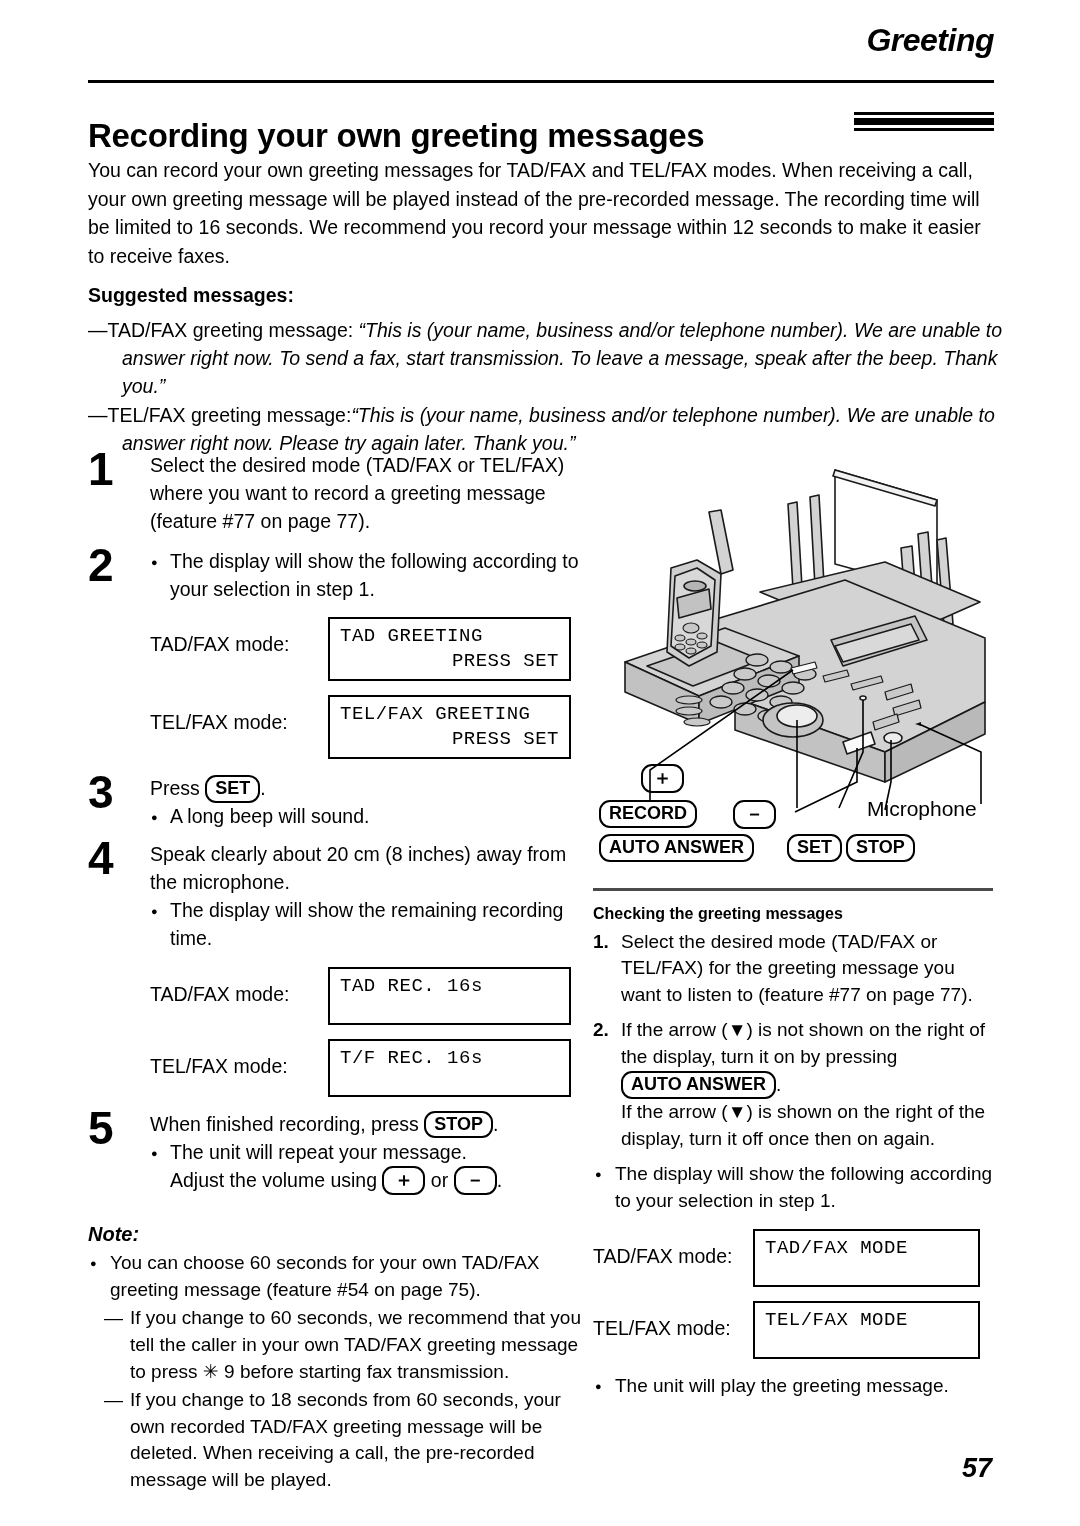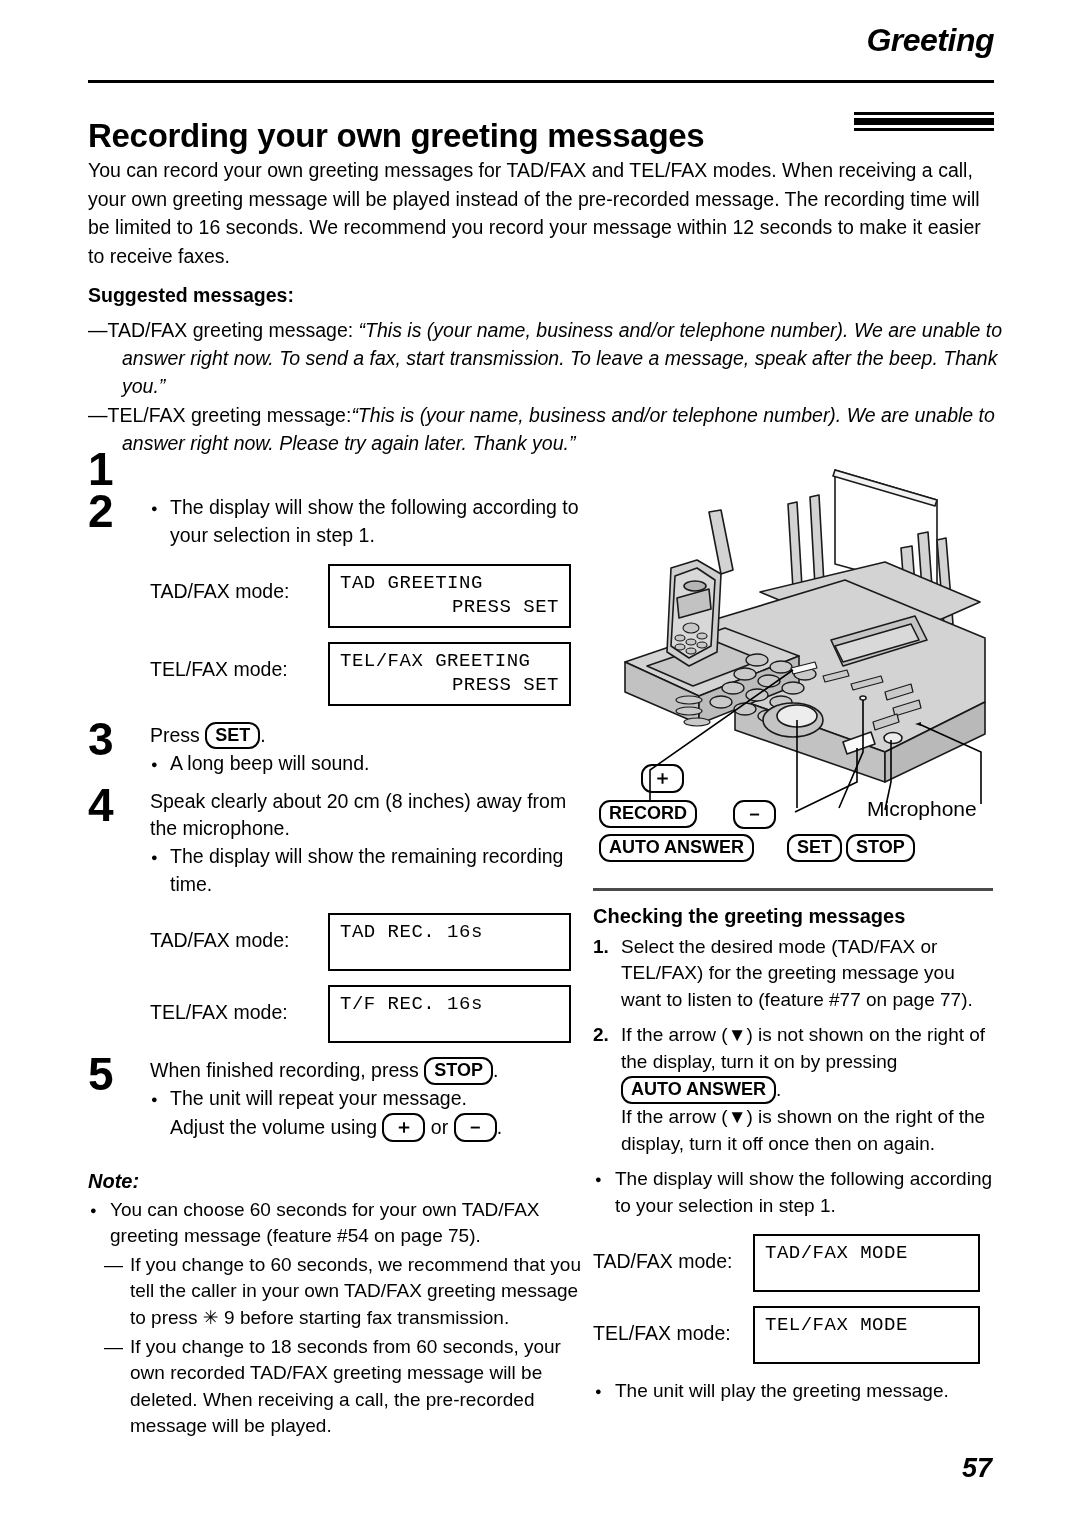--- a/index.html
+++ b/index.html
@@ -112,21 +112,21 @@
     content: "\2014"; position: absolute; left: 16px; top: 0;
   }
 
   
   .art-wrap { position: relative; width: 400px; height: 420px; }
   .art-svg { position: absolute; left: -8px; top: 0; }
 
   .section-rule {
     height: 2.5px; background: #4a4a4a; margin: 16px 0 14px 0; width: 400px;
   }
-  .sec-head { font-size: 20px; font-weight: bold; margin: 0 0 6px 0; }
+  .sec-head { font-size: 16px; font-weight: bold; margin: 0 0 6px 0; }
   .num-item {
     font-size: 19px; line-height: 1.42; position: relative;
     padding-left: 28px; margin-bottom: 8px;
   }
   .num-item .n {
     position: absolute; left: 0; top: 0; font-weight: bold;
   }
   .rbullet {
     font-size: 19px; line-height: 1.42; position: relative;
     padding-left: 22px; margin-bottom: 2px;
@@ -170,20 +170,21 @@
 
     <p class="sugg"><span class="dash">—</span><span>TAD/FAX greeting message: </span><em>“This is (your name, business and/or telephone number). We are unable to answer right now. To send a fax, start transmission. To leave a message, speak after the beep. Thank you.”</em></p>
 
     <p class="sugg"><span class="dash">—</span><span>TEL/FAX greeting message:</span><em>“This is (your name, business and/or telephone number). We are unable to answer right now. Please try again later. Thank you.”</em></p>
   </div>
 
   <div style="position:absolute; left:88px; top:452px; width:505px;">
 
     <div class="step">
       <div class="step-num">1</div>
+      <div class="step-body">Select the desired mode (TAD/FAX or TEL/FAX) where you want to record a greeting message (feature #77 on page 77).</div>
     </div>
 
     <div class="step" style="margin-top:12px;">
       <div class="step-num">2</div>
       <div class="step-body">
         <div class="bullet-line">The display will show the following according to your selection in step 1.</div>
 
         <div class="lcd-row">
           <div class="lcd-label">TAD/FAX mode:</div>
           <div class="lcd">

